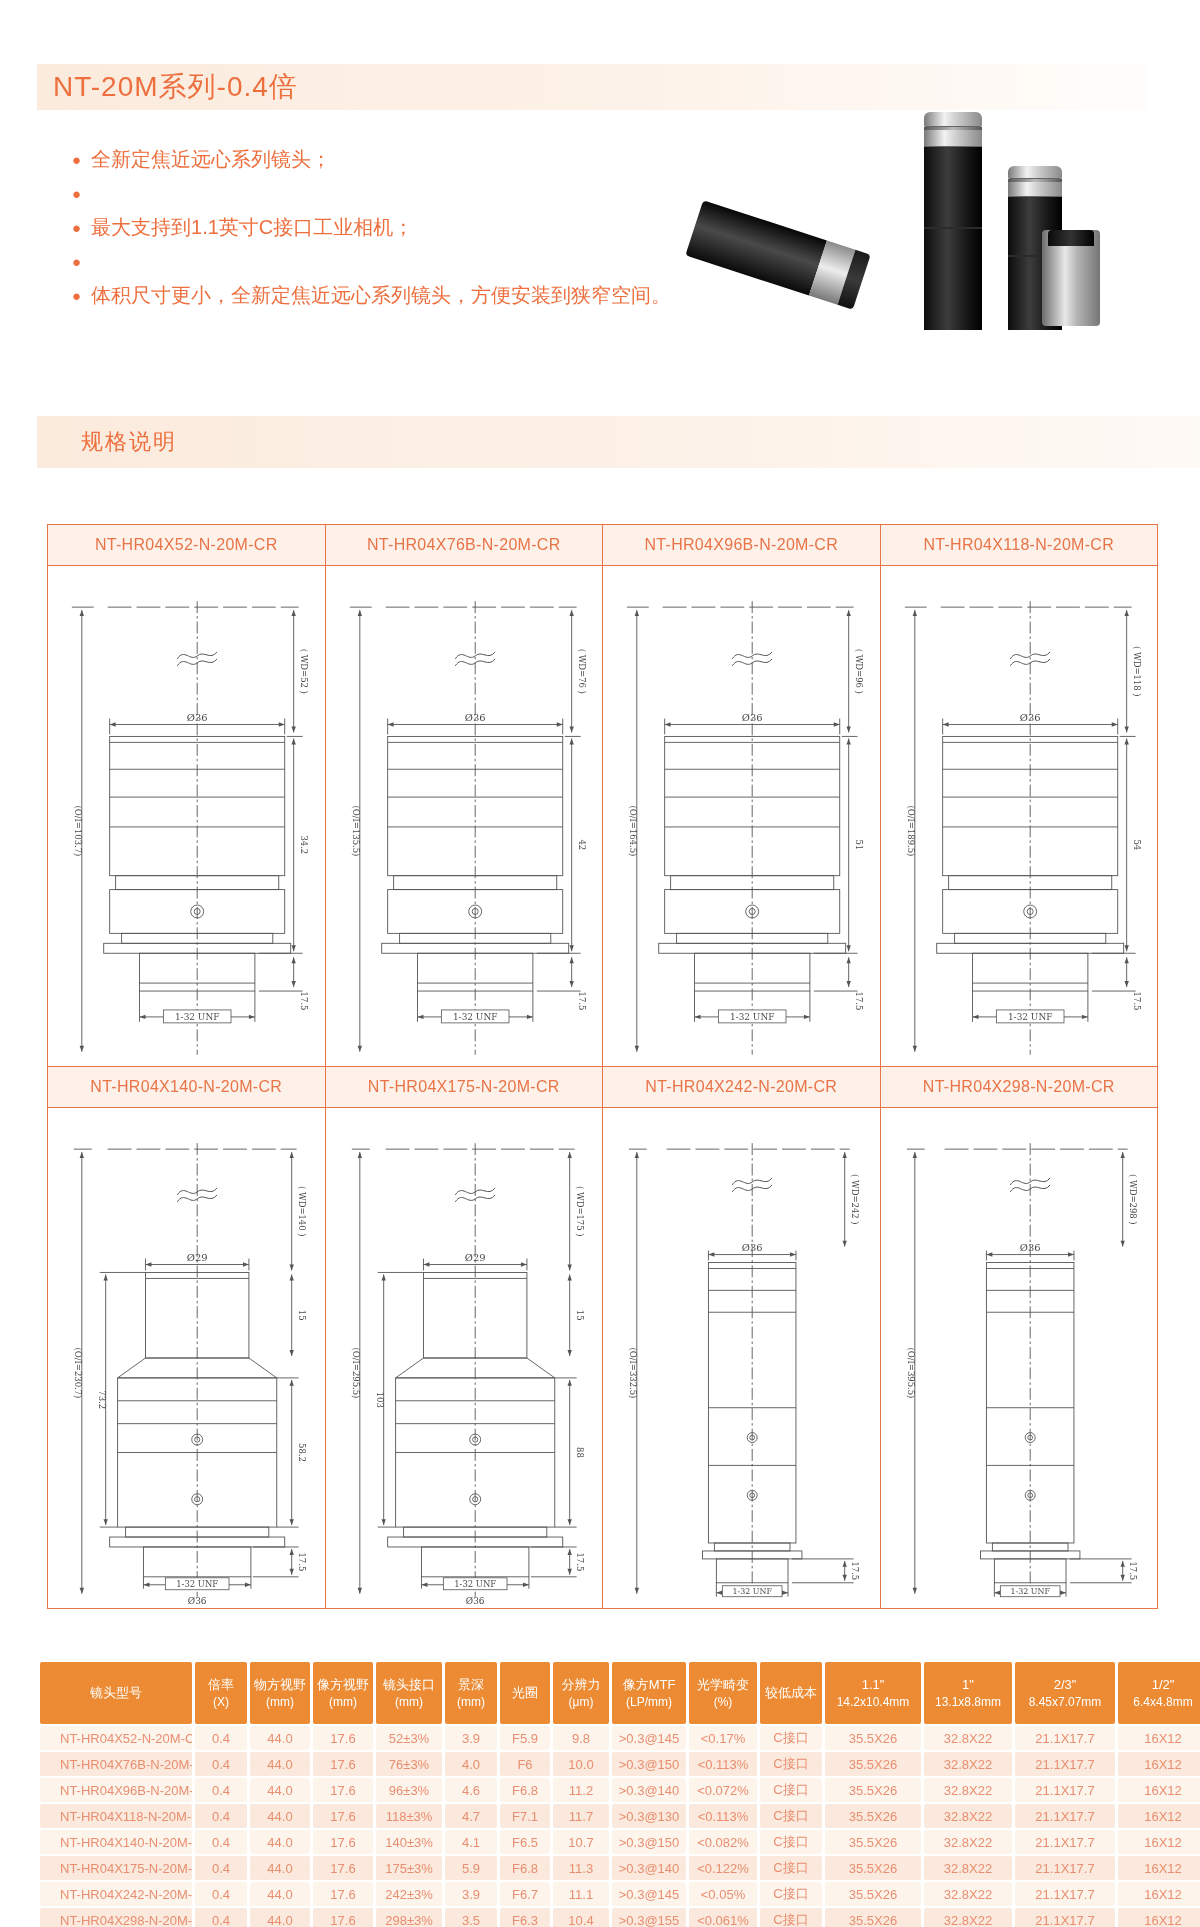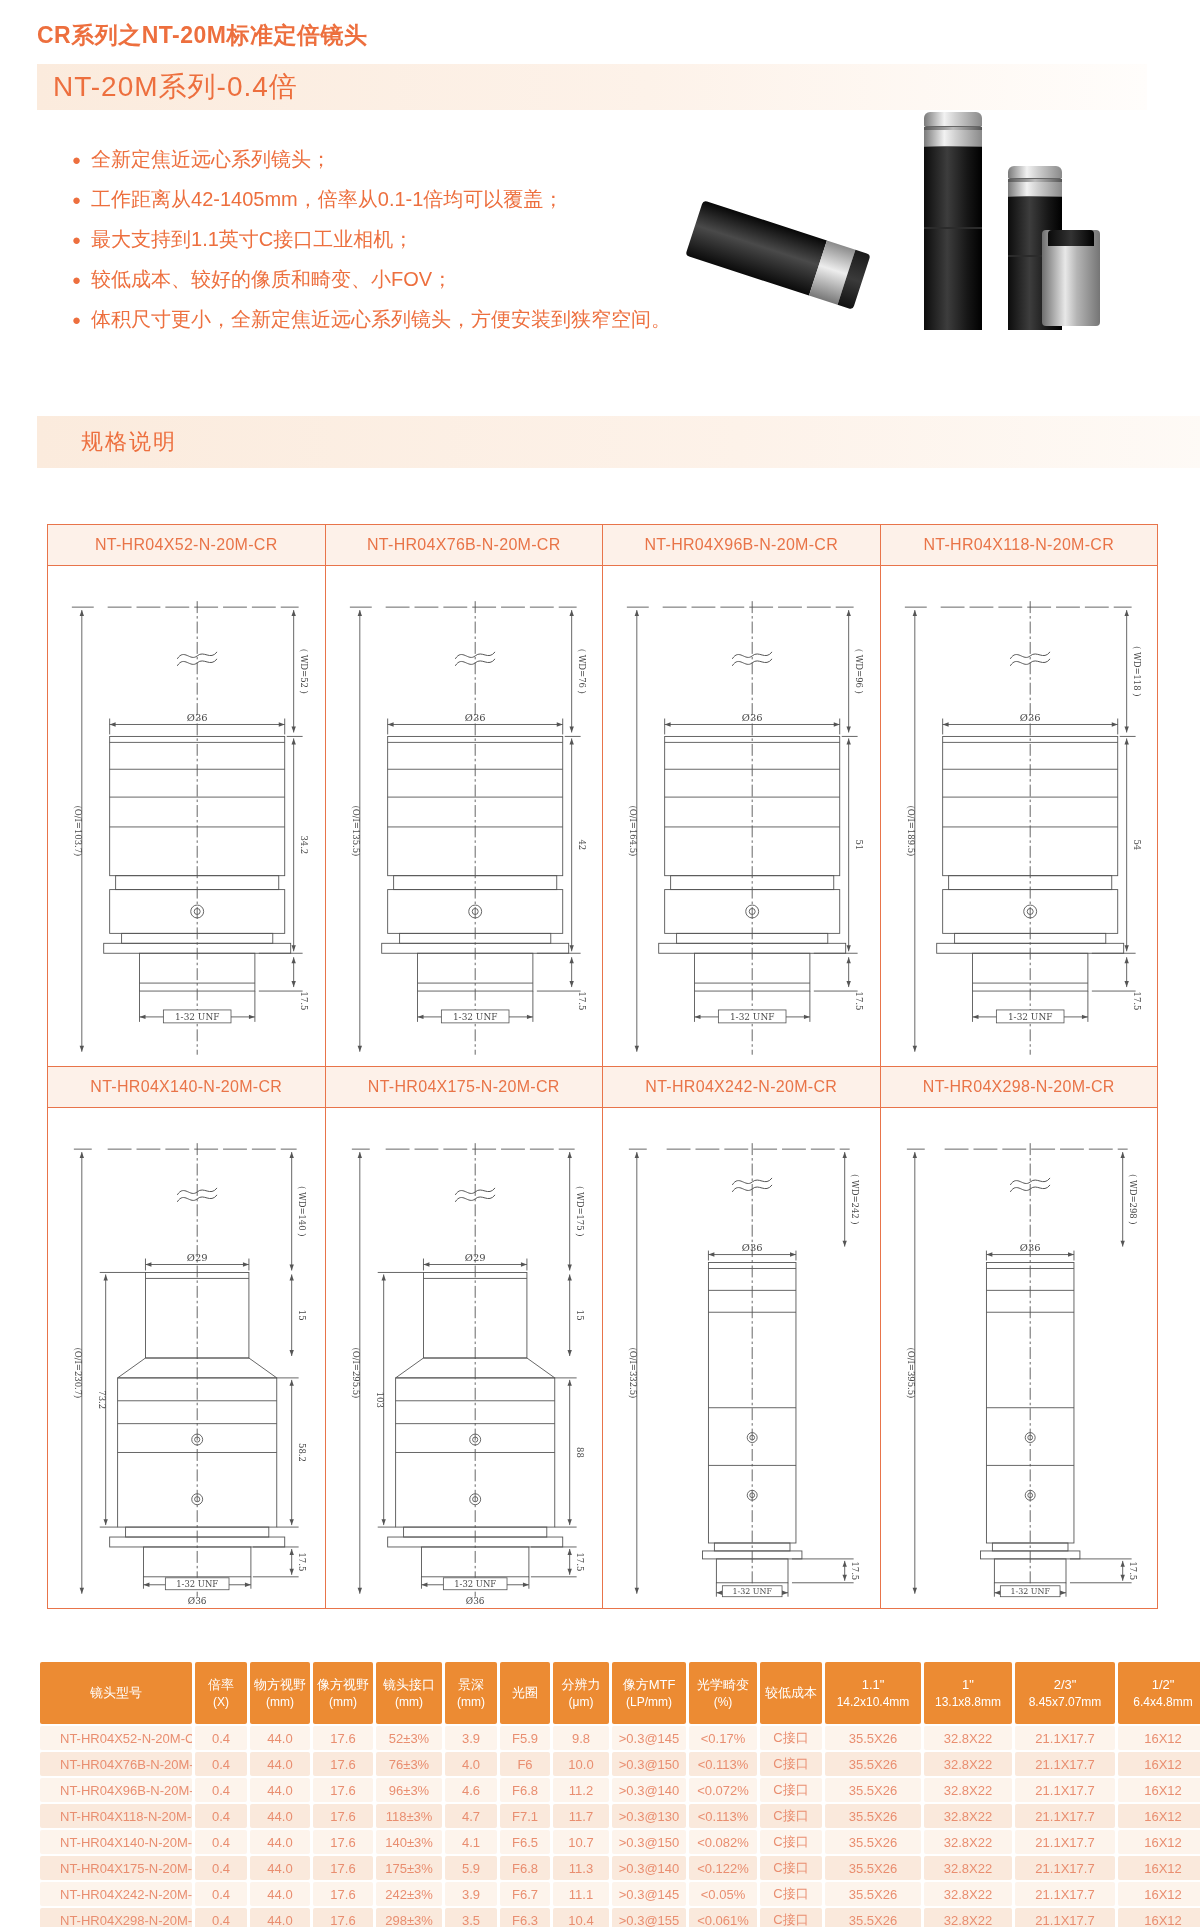--- a/index.html
+++ b/index.html
@@ -52,42 +52,39 @@
      overflow:hidden;white-space:nowrap;vertical-align:middle;}
   tbody tr:nth-child(odd) td{background:#FDF4EC;}
   tbody tr:nth-child(even) td{background:#FAE9DC;}
   td.model{text-align:left;padding-left:20px;}
 </style>
 </head>
 <body>
 
 <div class="page">
 
-  <h1 class="title">CR系列之NT-20M标准定倍镜头</h1>
 
   <div class="banner banner1">
     <span>NT-20M系列-0.4倍</span>
   </div>
 
   <ul class="features">
     <li>
         <span class="dot">●</span>
         <span>全新定焦近远心系列镜头；</span>
       </li>
     <li>
         <span class="dot">●</span>
-        <span>工作距离从42-1405mm，倍率从0.1-1倍均可以覆盖；</span>
       </li>
     <li>
         <span class="dot">●</span>
         <span>最大支持到1.1英寸C接口工业相机；</span>
       </li>
     <li>
         <span class="dot">●</span>
-        <span>较低成本、较好的像质和畸变、小FOV；</span>
       </li>
     <li>
         <span class="dot">●</span>
         <span>体积尺寸更小，全新定焦近远心系列镜头，方便安装到狭窄空间。</span>
       </li>
   </ul>
 
   <div class="photo">
     <div class="lens" style="left:238px;top:14px;width:58px;height:214px;">
       <div class="cap" style="height:14px;"></div>

